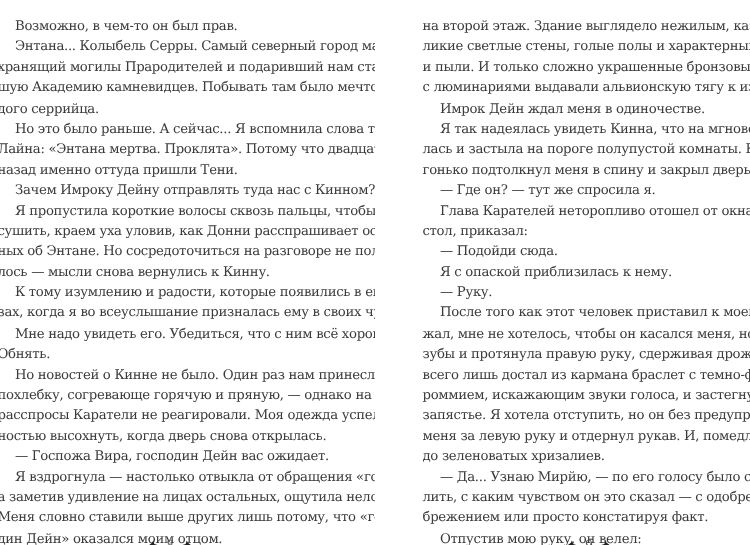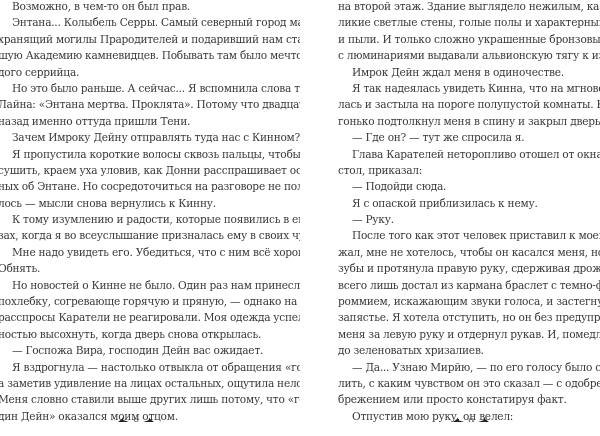--- a/index.html
+++ b/index.html
@@ -3,21 +3,21 @@
 <meta charset="utf-8">
 <style>
   html, body { margin:0; padding:0; }
   body {
     width:600px; height:436px; overflow:hidden; background:#ffffff;
     position:relative;
     font-family:"DejaVu Serif", "Liberation Serif", serif;
     color:#3a3a3a;
   }
   .page {
-    position:absolute; top:0; height:422px; overflow:hidden;
+    position:absolute; top:15px; height:422px; overflow:hidden;
   }
   .page.left { left:0; width:300px; }
   .page.right { left:300px; width:300px; }
   .text {
     position:absolute; top:-2px;
     font-size:10.6px; line-height:16.4px;
     letter-spacing:-0.25px;
     white-space:nowrap;
   }
   .page.left .text { left:-2px; width:292px; }

